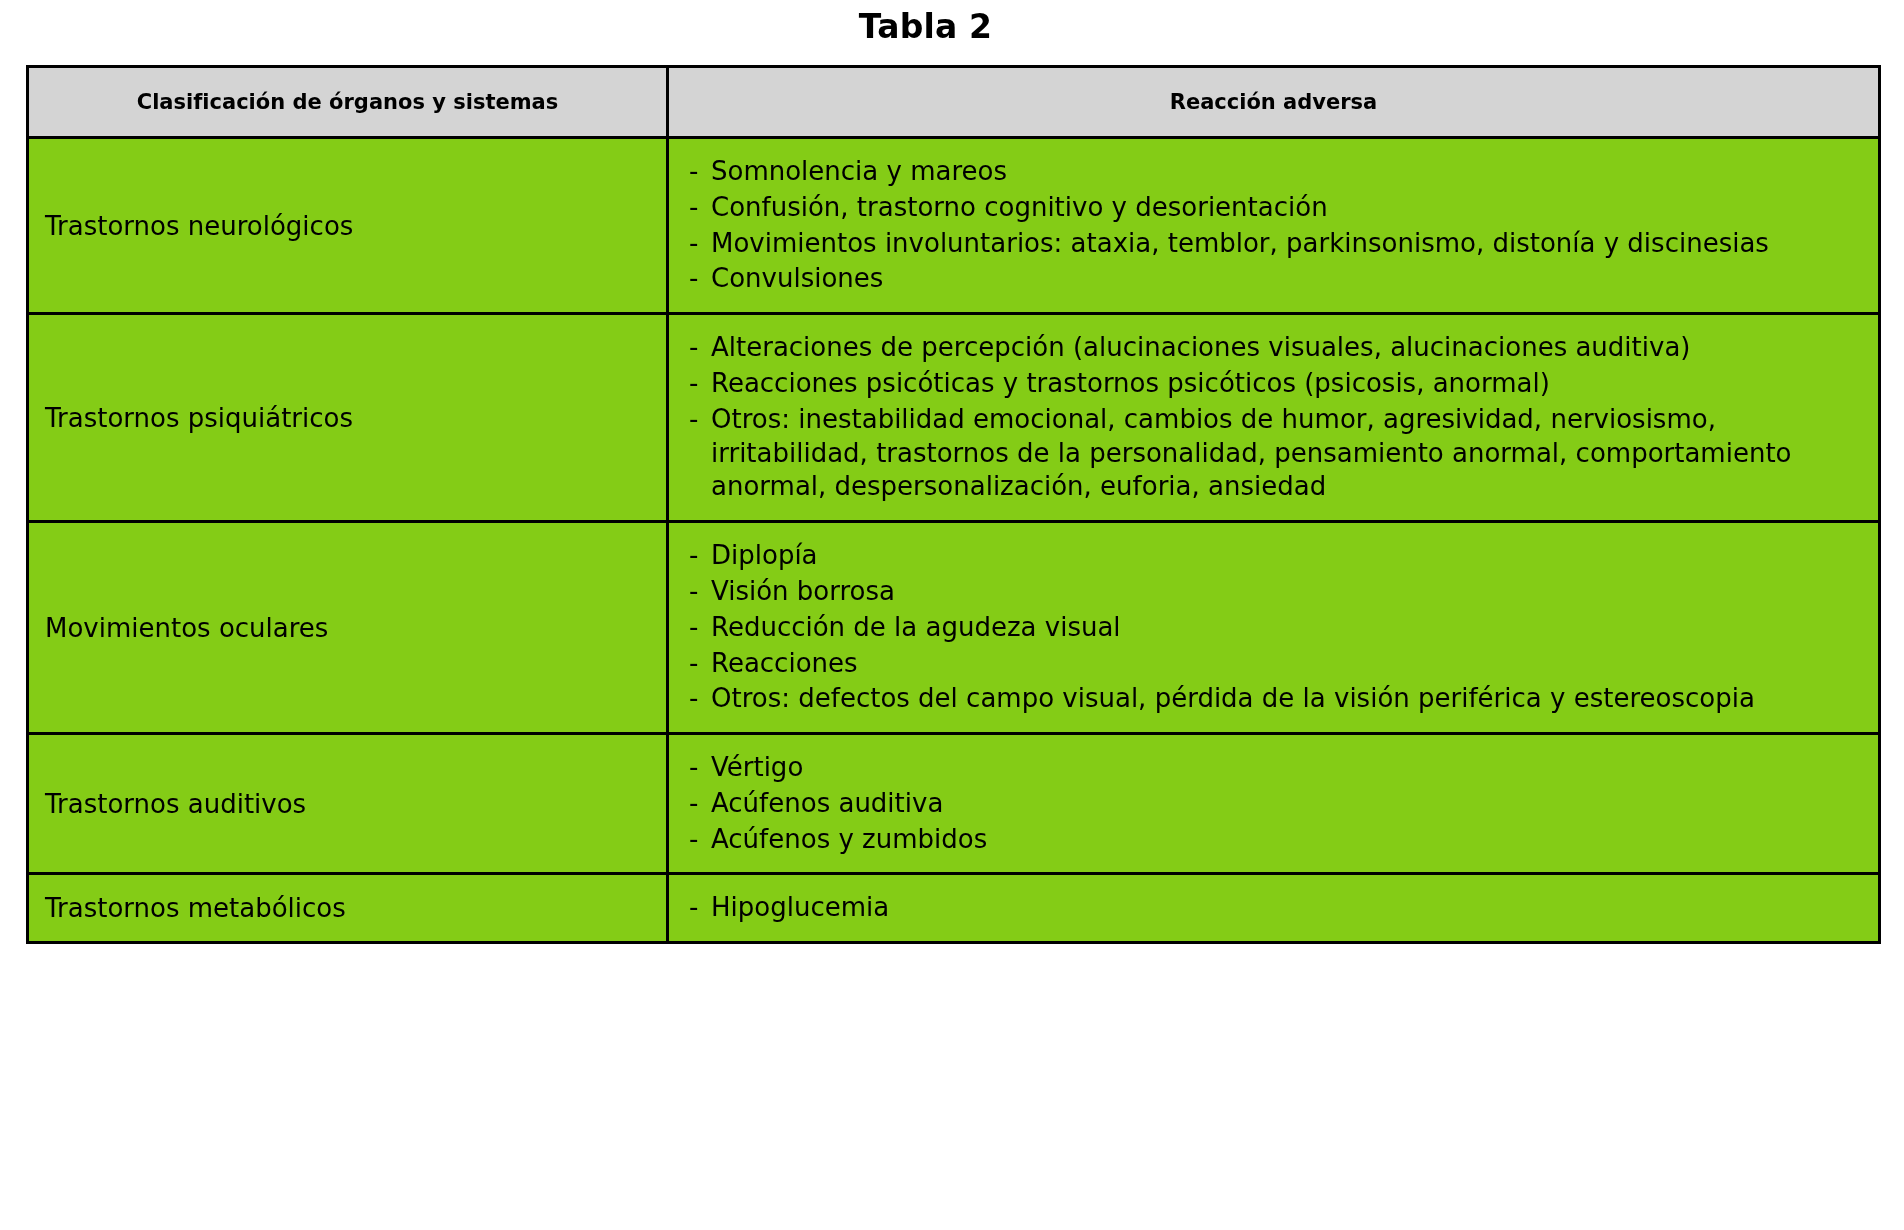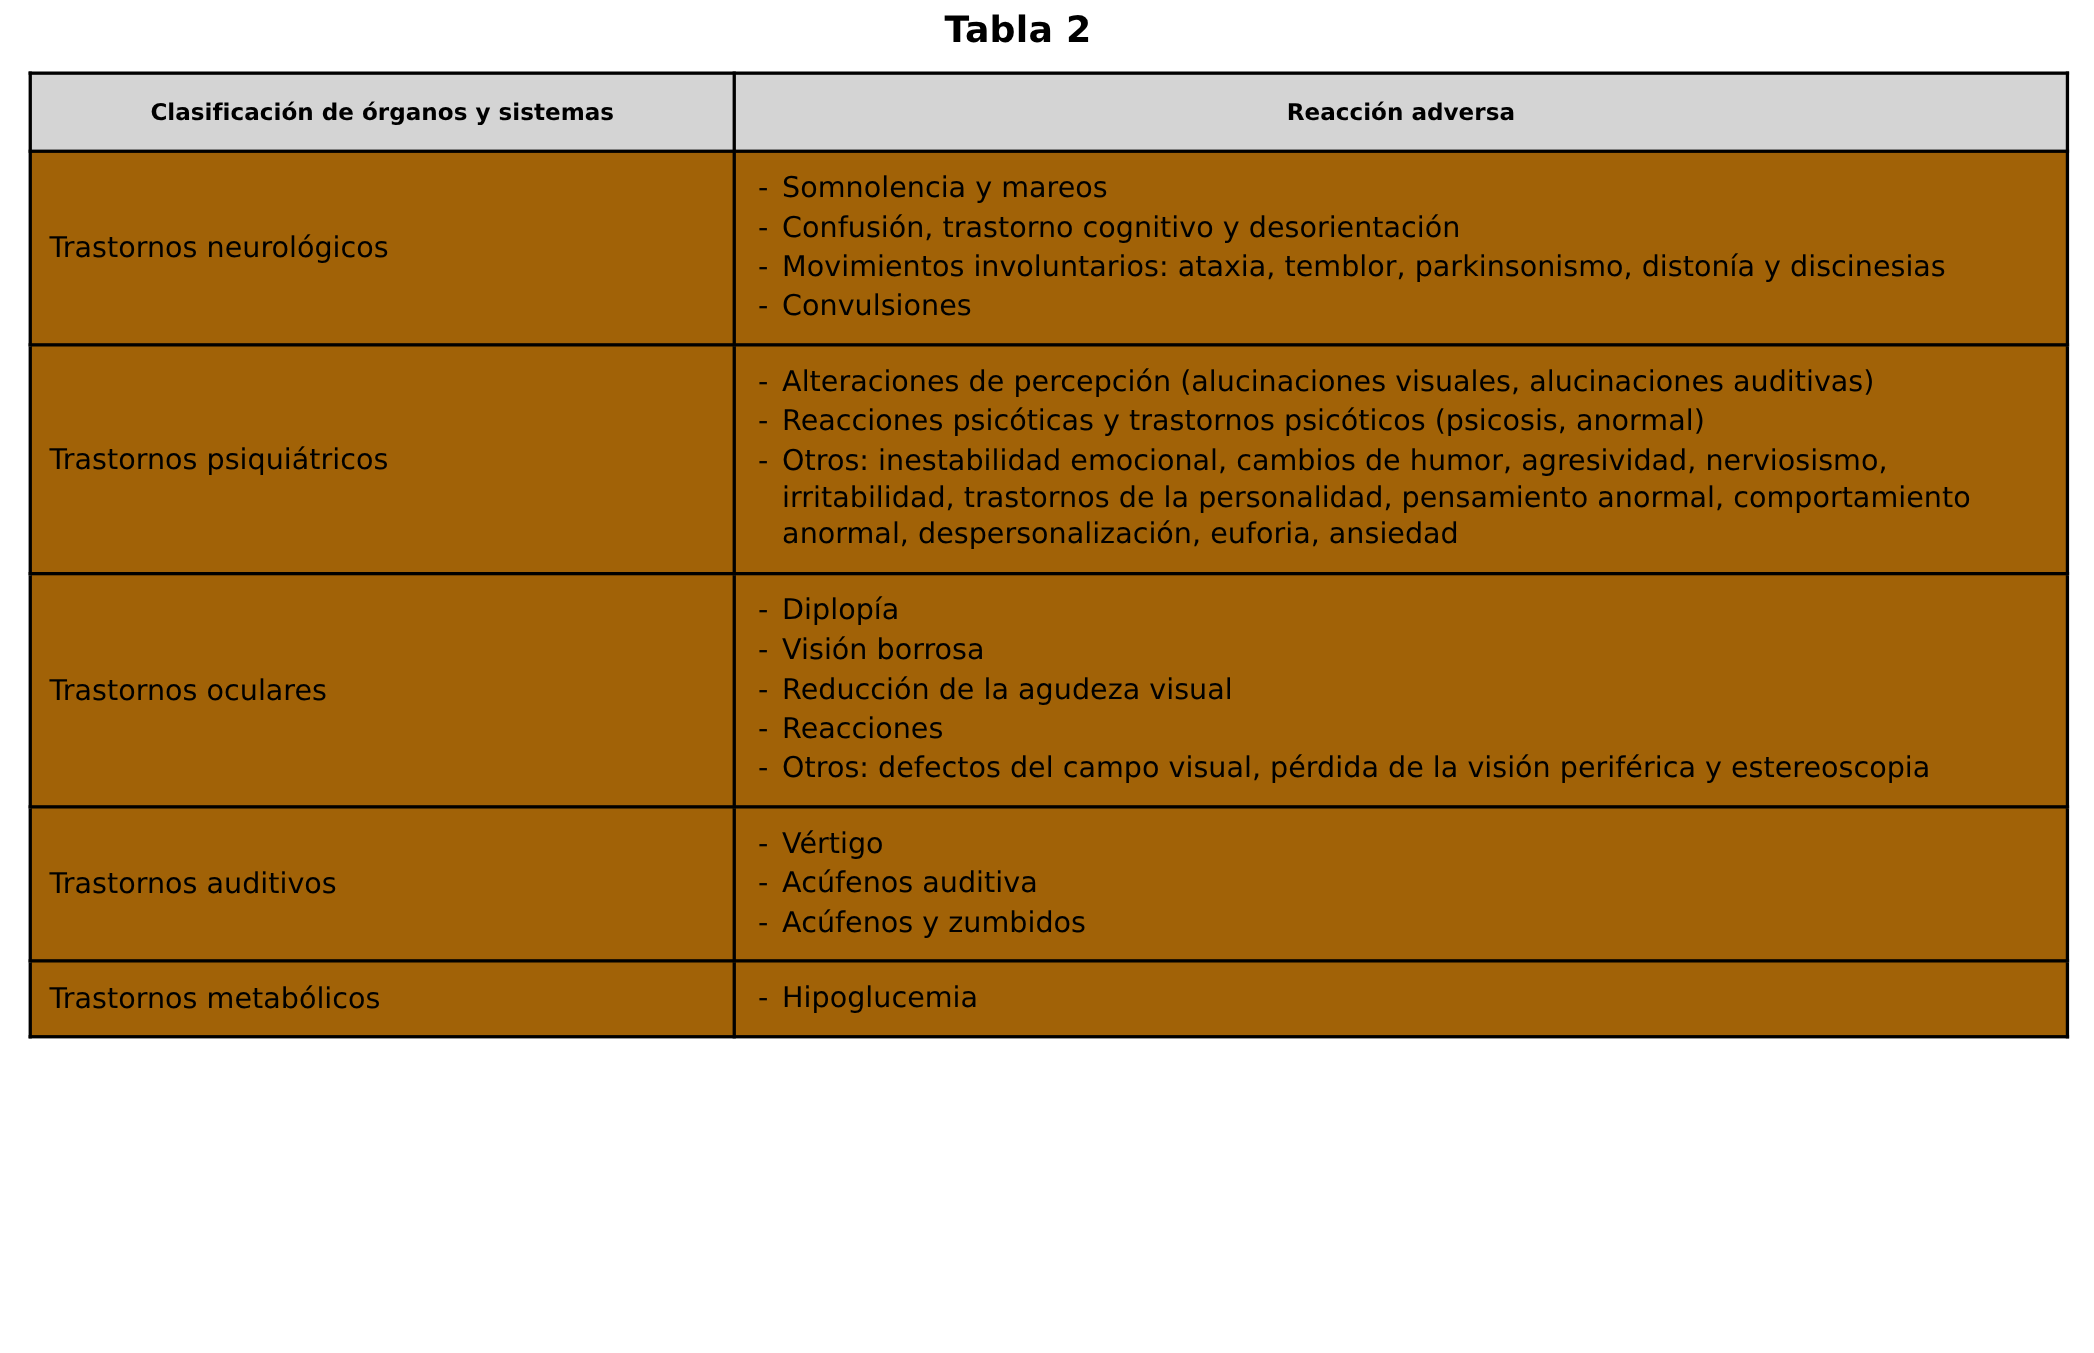--- a/index.html
+++ b/index.html
@@ -52,21 +52,21 @@
     font-weight: bold;
     padding: 22px 14px;
     text-align: center;
     vertical-align: middle;
   }
   table.adverse-table tbody td {
     border: 3px solid #000000;
     font-size: 26px;
     vertical-align: middle;
     padding: 16px 16px;
-    background: #a16207;
+    background: #84cc16;
   }
   td.class-cell {
     padding-left: 30px;
     white-space: nowrap;
   }
   td.reaction-cell {
     padding-left: 18px;
     padding-right: 10px;
   }
   ul.reaction-list {
@@ -118,28 +118,28 @@
             <li>Confusión, trastorno cognitivo y desorientación</li>
             <li>Movimientos involuntarios: ataxia, temblor, parkinsonismo, distonía y discinesias</li>
             <li>Convulsiones</li>
           </ul>
         </td>
       </tr>
       <tr>
         <td class="class-cell">Trastornos psiquiátricos</td>
         <td class="reaction-cell">
           <ul class="reaction-list">
-            <li>Alteraciones de percepción (alucinaciones visuales, alucinaciones auditivas)</li>
+            <li>Alteraciones de percepción (alucinaciones visuales, alucinaciones auditiva)</li>
             <li>Reacciones psicóticas y trastornos psicóticos (psicosis, anormal)</li>
             <li>Otros: inestabilidad emocional, cambios de humor, agresividad, nerviosismo, irritabilidad, trastornos de la personalidad, pensamiento anormal, comportamiento anormal, despersonalización, euforia, ansiedad</li>
           </ul>
         </td>
       </tr>
       <tr>
-        <td class="class-cell">Trastornos oculares</td>
+        <td class="class-cell">Movimientos oculares</td>
         <td class="reaction-cell">
           <ul class="reaction-list">
             <li>Diplopía</li>
             <li>Visión borrosa</li>
             <li>Reducción de la agudeza visual</li>
             <li>Reacciones</li>
             <li>Otros: defectos del campo visual, pérdida de la visión periférica y estereoscopia</li>
           </ul>
         </td>
       </tr>

